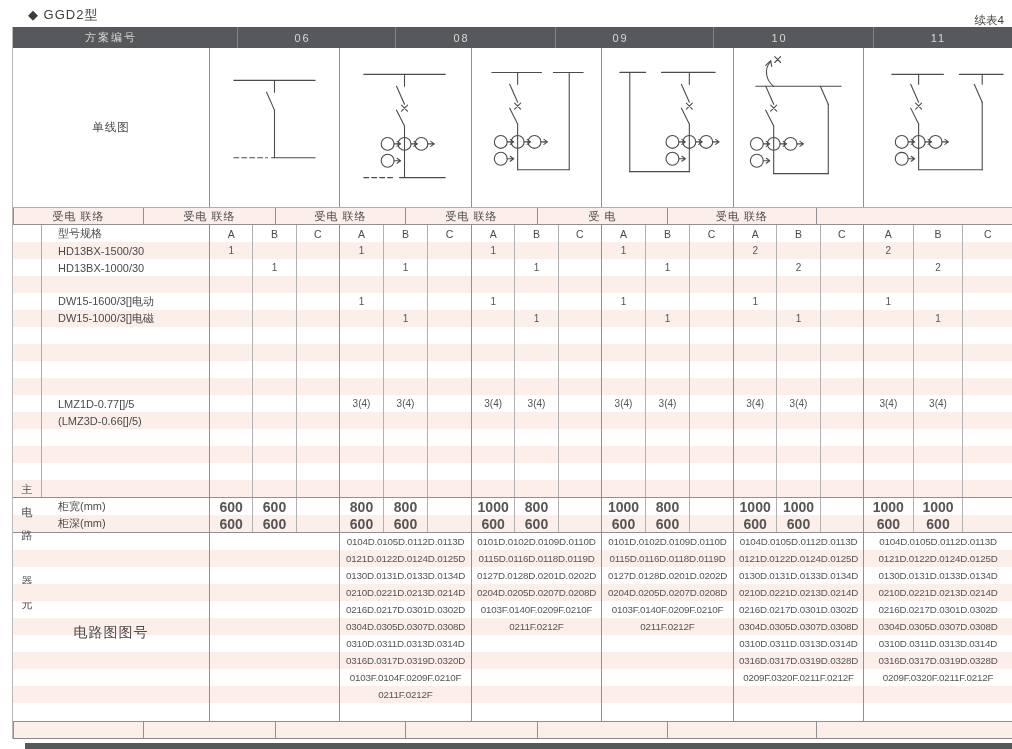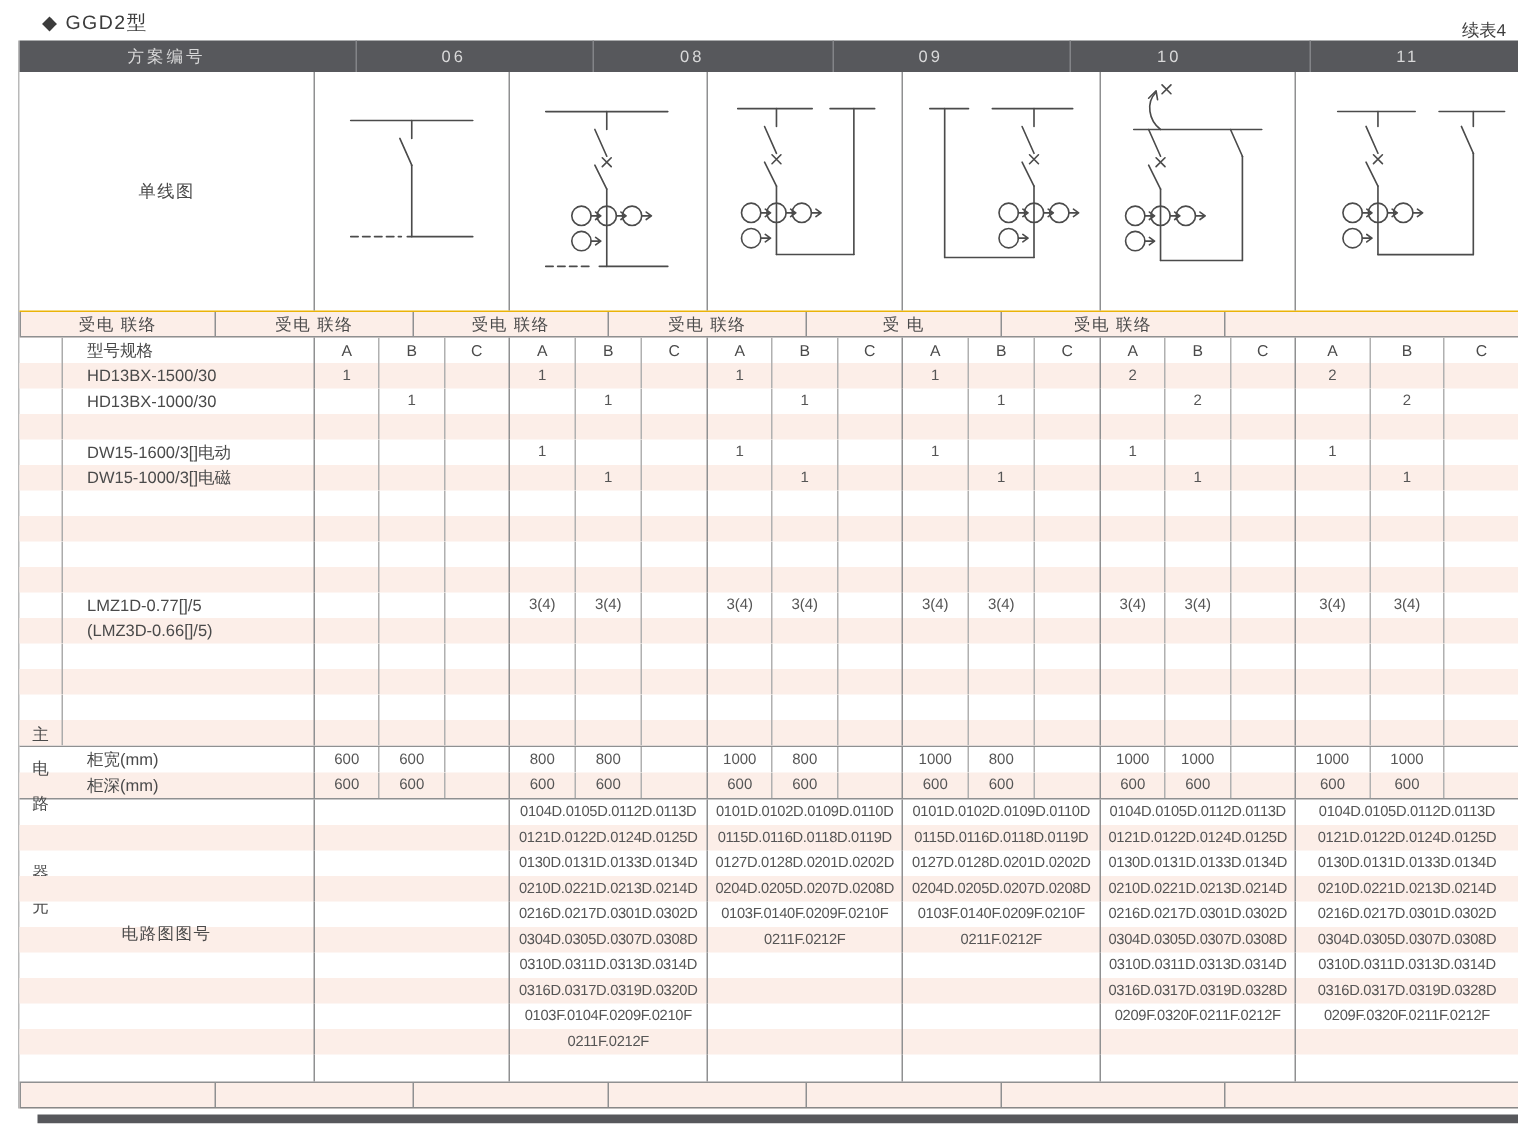--- a/index.html
+++ b/index.html
@@ -46,29 +46,29 @@
   .s{flex:1;display:flex;align-items:center;justify-content:center;font-size:10px;color:#555;}
   .s + .s{border-left:1px solid #b0b0b0;}
   .subhead .s{font-size:10.5px;color:#4a4a4a;}
 
   #vert-label{position:absolute;left:0;top:197px;width:28px;height:272px;
     display:flex;flex-direction:column;align-items:center;justify-content:center;gap:8px;
     font-size:11px;color:#4a4a4a;}
 
   
   #sec-cabinet{border-bottom:1px solid #8f9091;}
-  .cab-val .s{font-size:10px;}
+  .cab-val .s{font-size:14px;font-weight:bold;}
 
   
   #sec-codes{position:relative;}
   #sec-codes .row{height:17px;}
   .code-cell{display:flex;align-items:center;justify-content:center;
     font-size:9.8px;color:#555;letter-spacing:-0.2px;white-space:nowrap;}
-  #code-label{position:absolute;left:0;top:4px;width:196px;height:100%;
-    display:flex;align-items:center;justify-content:center;font-size:11px;color:#4a4a4a;letter-spacing:1px;}
+  #code-label{position:absolute;left:0;top:15px;width:196px;height:100%;
+    display:flex;align-items:center;justify-content:center;font-size:14px;color:#4a4a4a;letter-spacing:1px;}
 
   
   #row-gap{height:19px;border-bottom:1px solid #8f9091;}
   #row-remarks{height:17px;border-bottom:1px solid #888;}
   .rem-lab{display:flex;align-items:center;justify-content:center;font-size:11px;color:#4a4a4a;letter-spacing:3px;}
 
   #bottom-bar{position:absolute;left:25px;right:0;top:743px;height:6px;background:#57585c;}
 </style>
 </head>
 <body>

